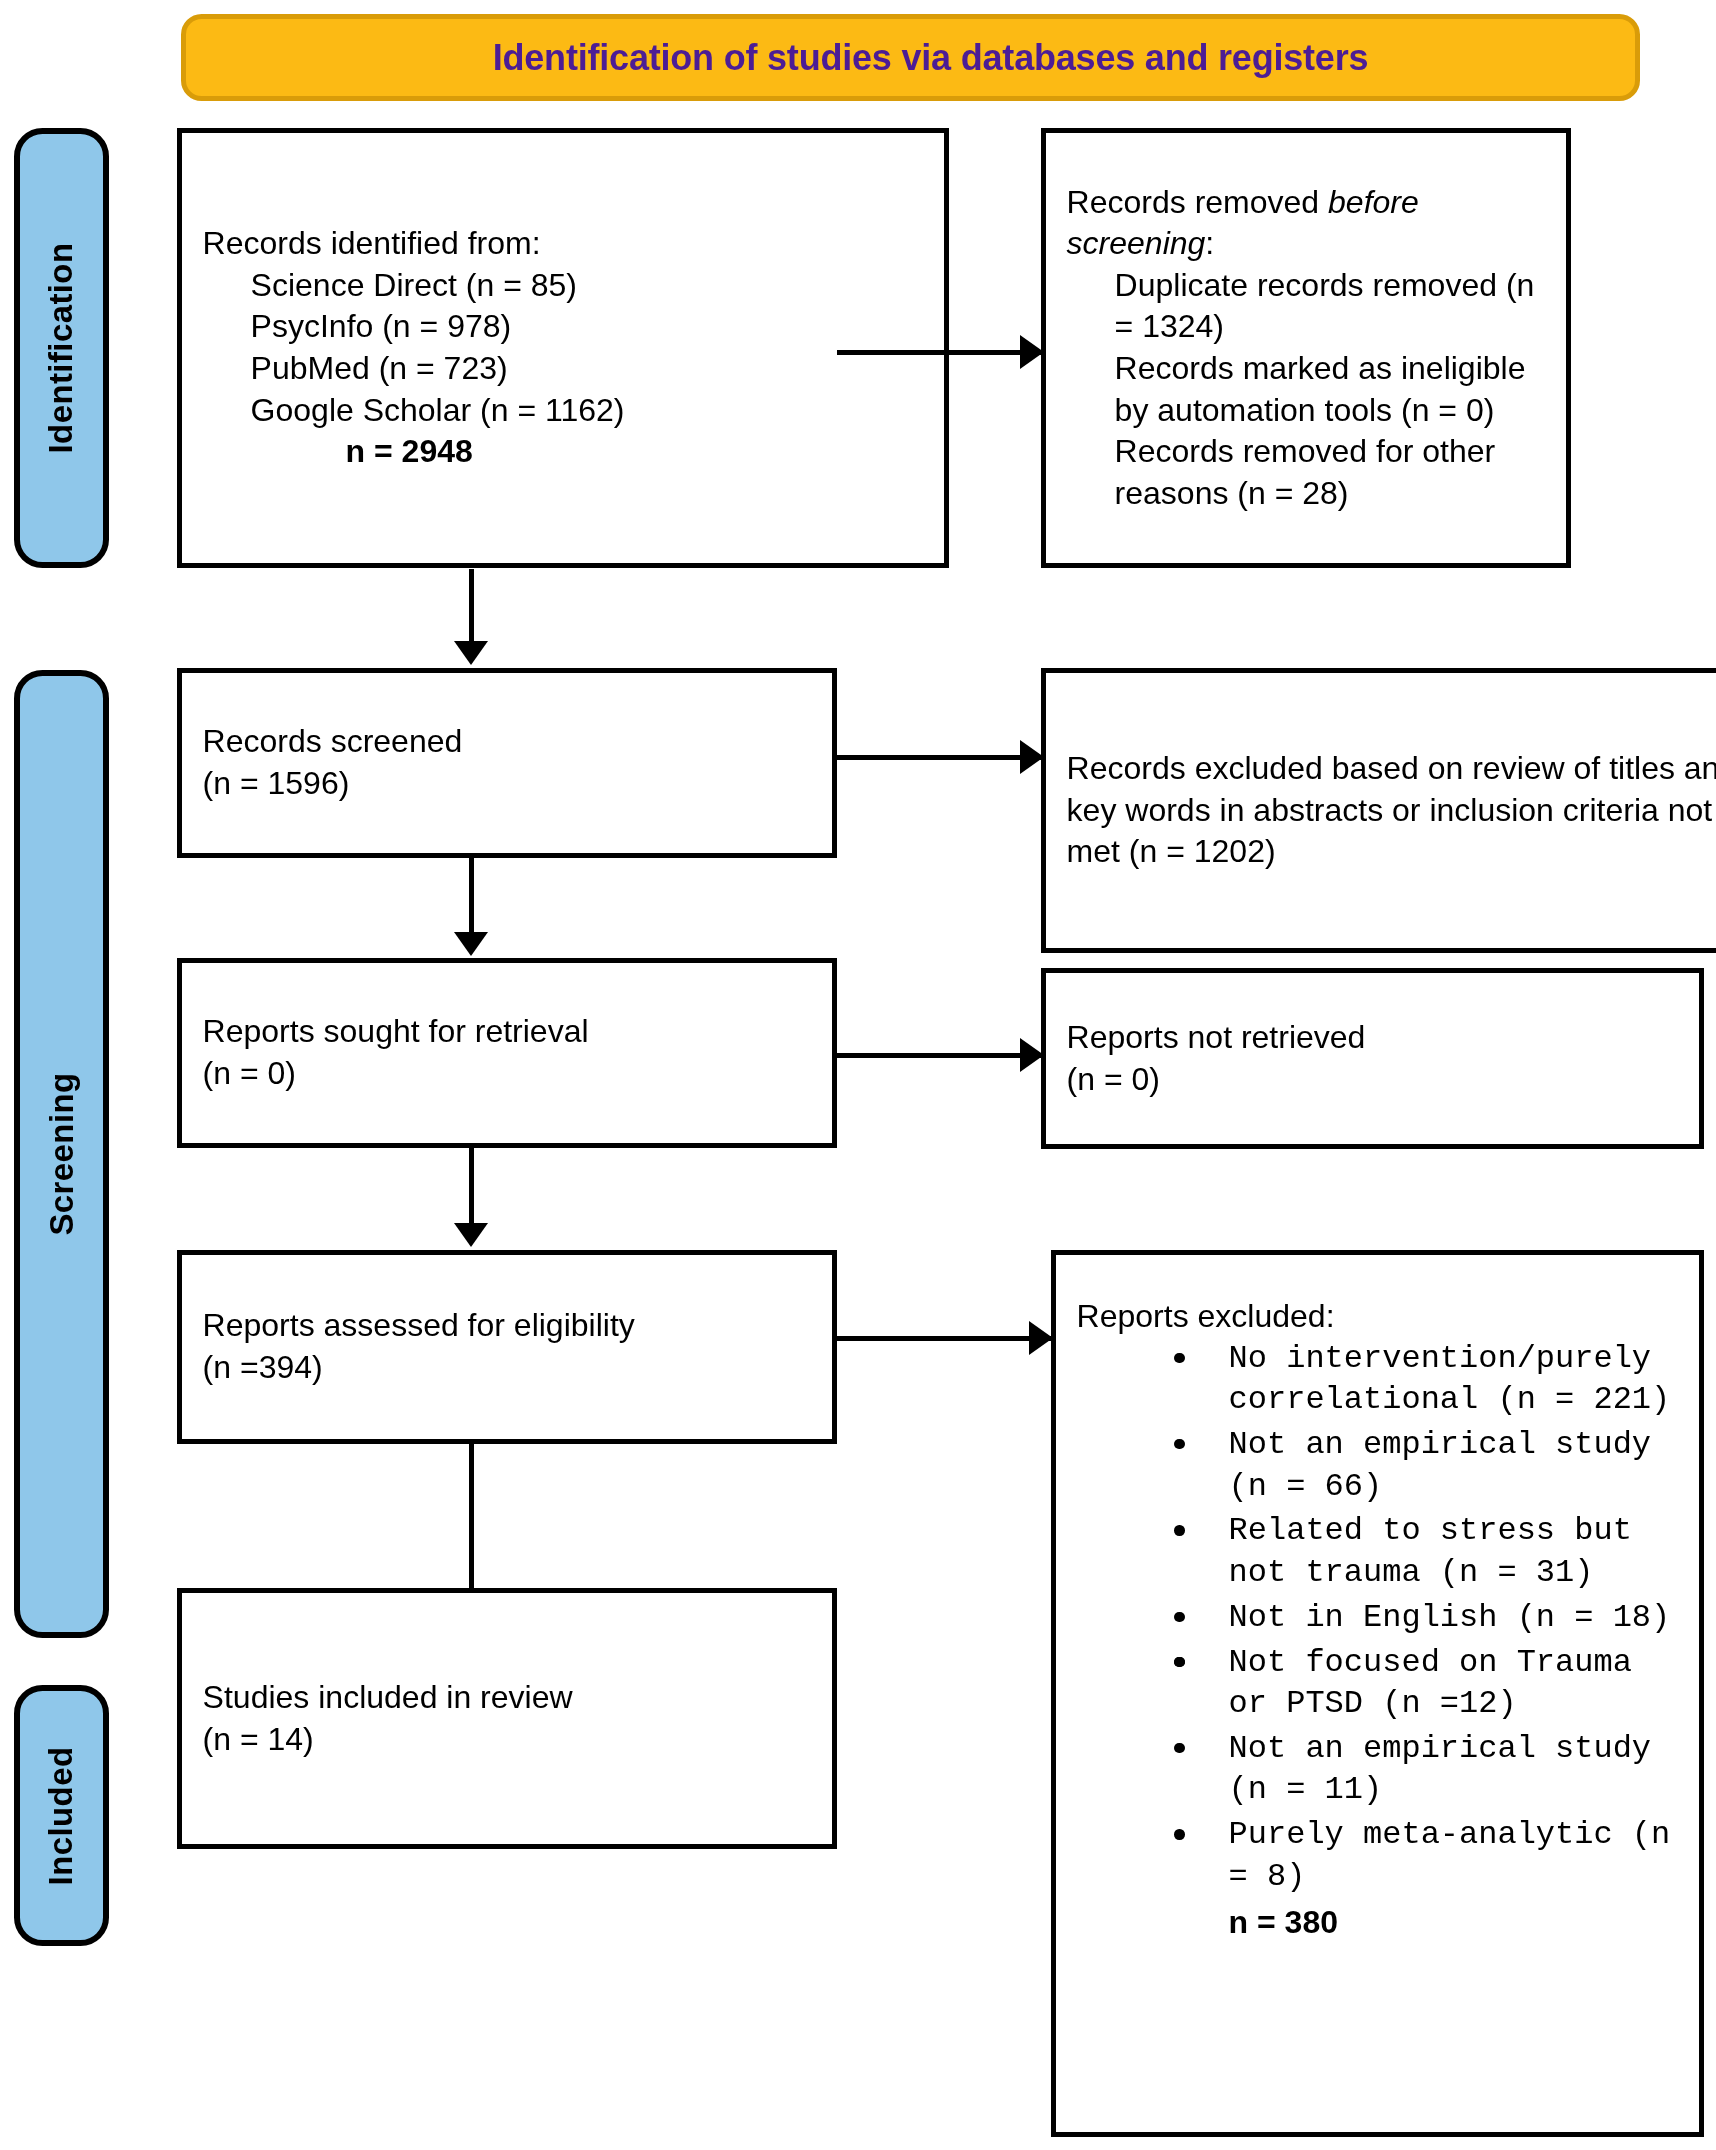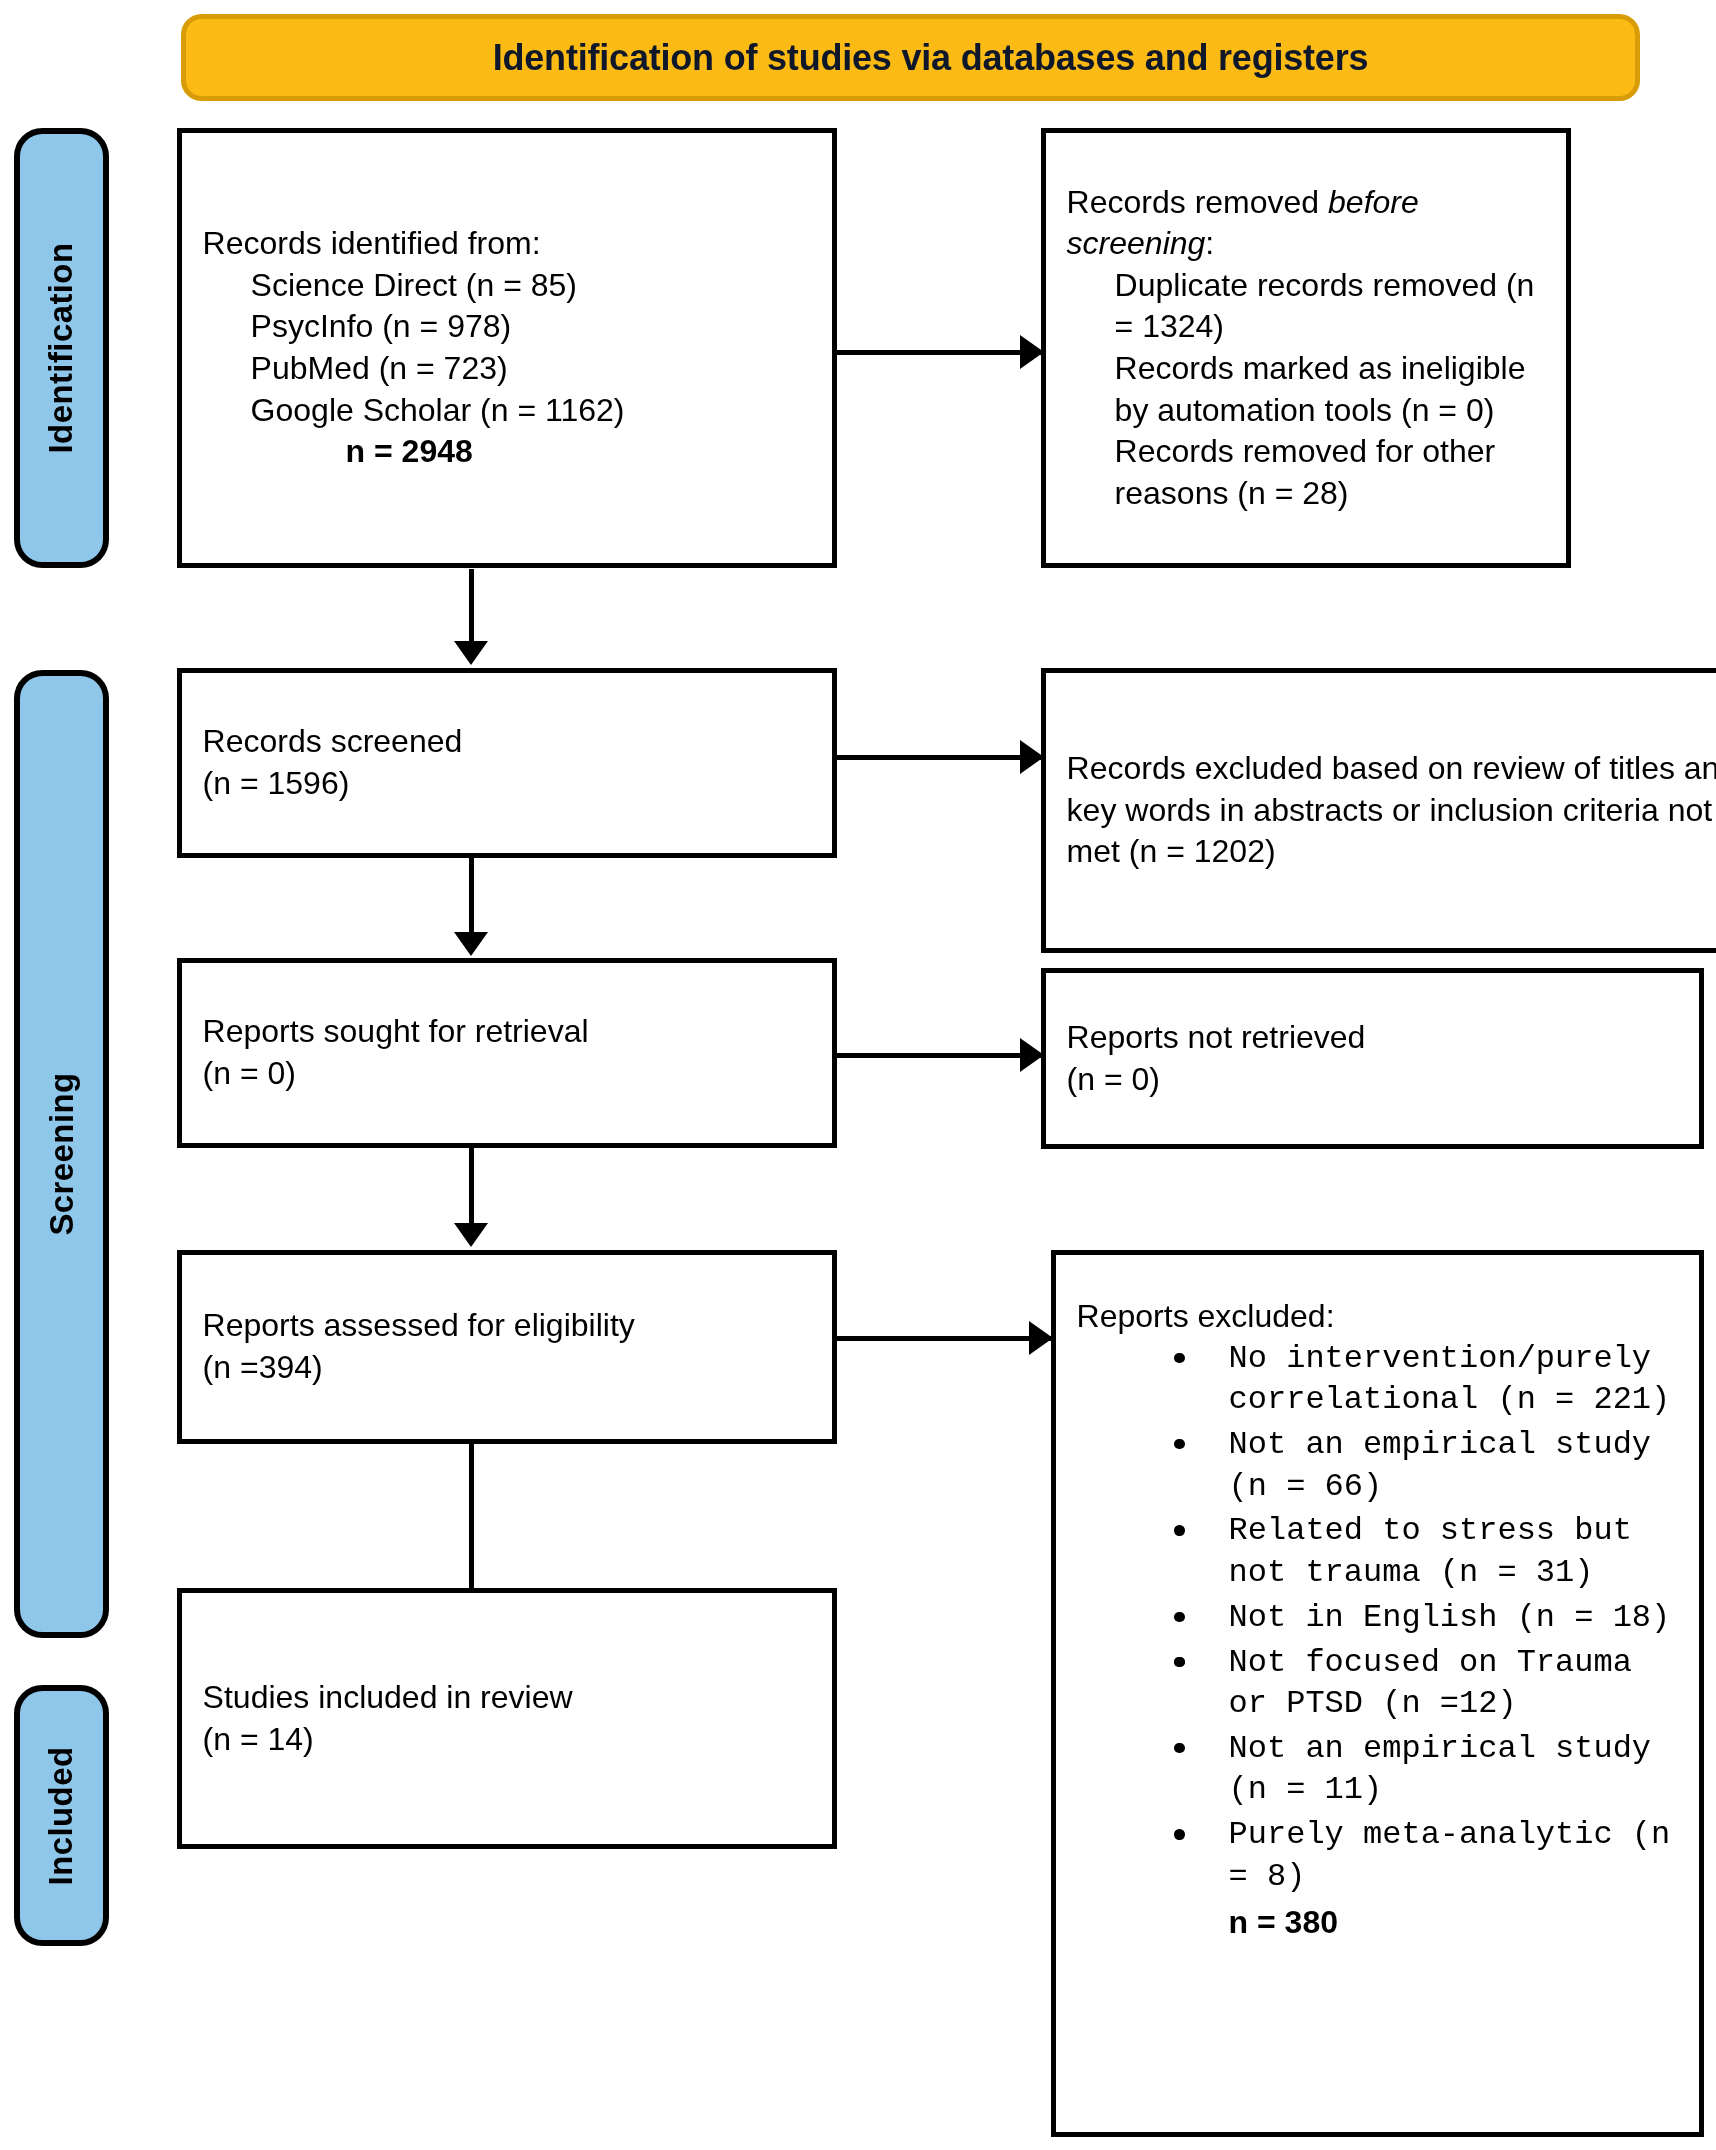--- a/index.html
+++ b/index.html
@@ -29,21 +29,21 @@
     border: 5.5px solid #D99C09;
     border-radius: 20.6px;
     box-sizing: border-box;
     display: flex;
     align-items: center;
     justify-content: center;
   }
   .banner-text {
     font-size: 36px;
     font-weight: bold;
-    color: #0f172a;
+    color: #4c1d95;
     letter-spacing: -0.2px;
     text-align: right;
     margin-left: 40px;
   }
 
   
   .pill {
     position: absolute;
     left: 14.3px;
     width: 95px;
@@ -176,21 +176,21 @@
   </div>
 
   <div class="pill" style="top:670px; height:968px;">
     <span class="pill-text">Screening</span>
   </div>
 
   <div class="pill" style="top:1685px; height:261px;">
     <span class="pill-text">Included</span>
   </div>
 
-  <div class="box" style="left:177px; top:128px; width:660px; height:440px;">
+  <div class="box" style="left:177px; top:128px; width:772px; height:440px;">
     <div class="box-inner">
       <div class="line">Records identified from:</div>
       <div class="line indent">Science Direct (n = 85)</div>
       <div class="line indent">PsycInfo (n = 978)</div>
       <div class="line indent">PubMed (n = 723)</div>
       <div class="line indent">Google Scholar (n = 1162)</div>
       <div class="line center-bold">n = 2948</div>
     </div>
   </div>
 

